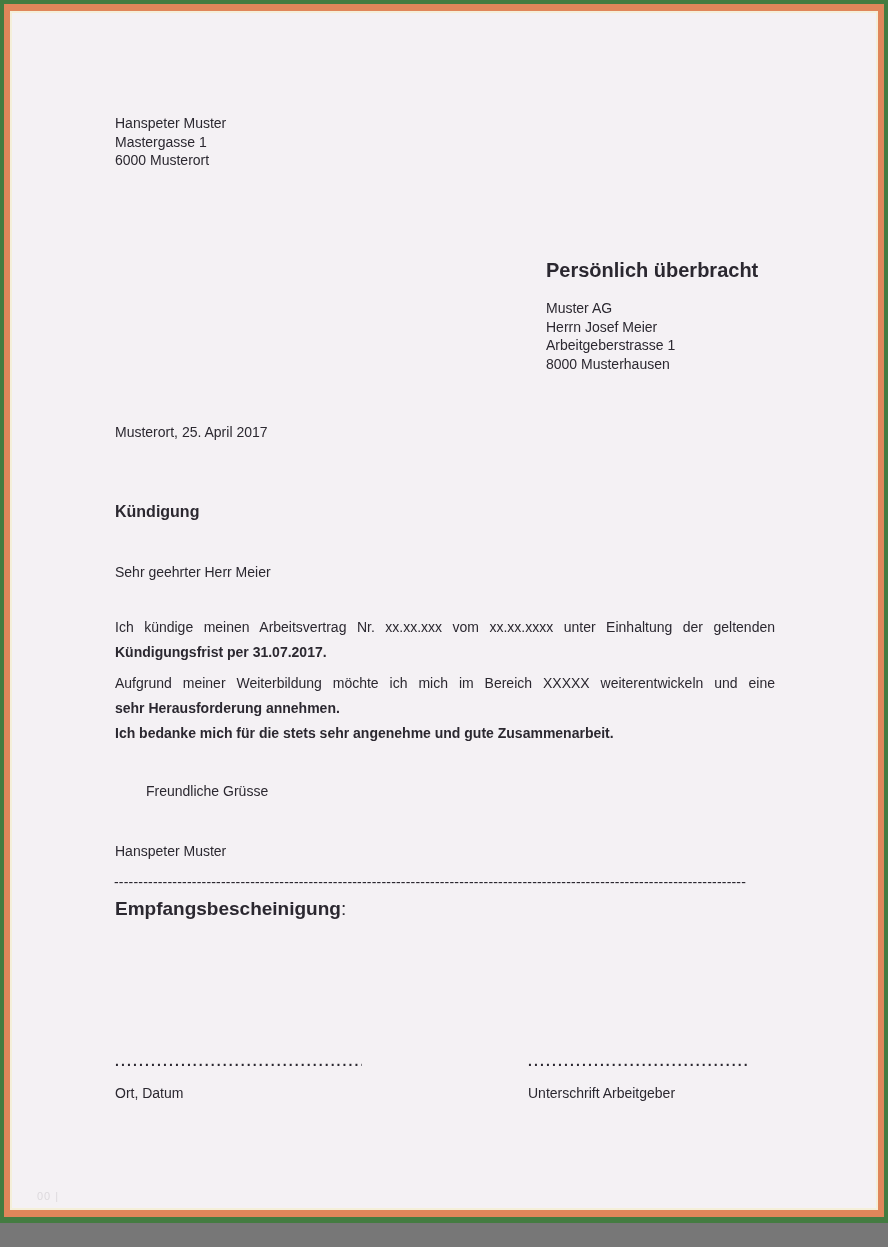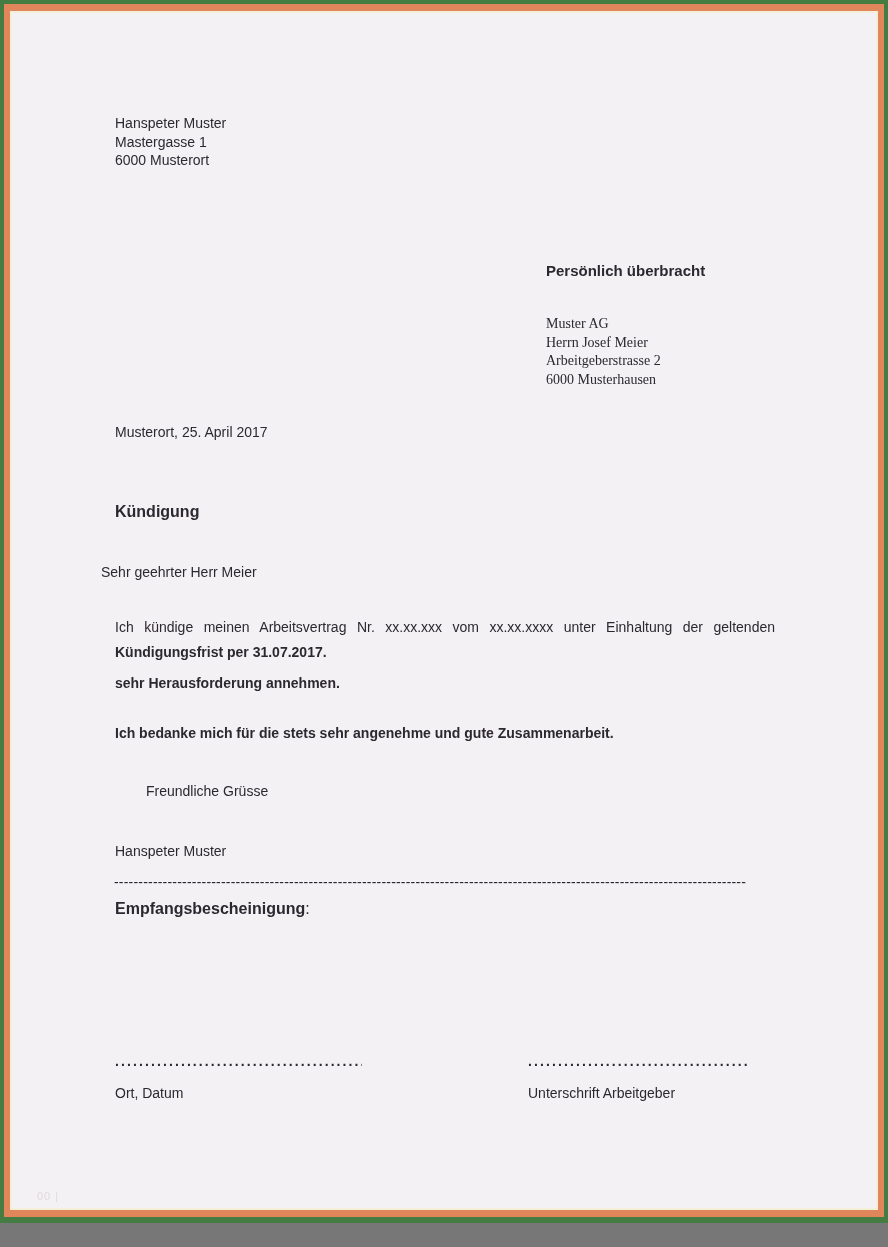--- a/index.html
+++ b/index.html
@@ -54,21 +54,21 @@
   .dots {
     height: 19px;
     line-height: 19px;
     overflow: hidden;
     white-space: nowrap;
     letter-spacing: 2.1px;
     font-weight: bold;
   }
   .dots-left  { width: 247px; }
   .dots-right { width: 220px; }
-  .receipt-heading { font-size: 16px; line-height: 20px; white-space: nowrap; }
+  .receipt-heading { font-size: 19px; line-height: 20px; white-space: nowrap; }
   .page-mark {
     font-size: 11px;
     color: #ddd9dd;
     letter-spacing: 1px;
   }
 </style>
 </head>
 <body>
 
 <div class="page">
@@ -76,41 +76,42 @@
   <div class="paper"></div>
 
   <div class="content">
 
     <div class="blk addr" style="left:115px; top:114px;">
       <div>Hanspeter Muster</div>
       <div>Mastergasse 1</div>
       <div>6000 Musterort</div>
     </div>
 
-    <div class="blk single bold" style="left:546px; top:261px; font-size:15px;">Persönlich überbracht</div>
+    <div class="blk single bold" style="left:546px; top:261px; font-size:20px;">Persönlich überbracht</div>
 
-    <div class="blk addr" style="left:546px; top:315px;font-family:Liberation Serif, serif;">
+    <div class="blk addr" style="left:546px; top:299px;">
       <div>Muster AG</div>
       <div>Herrn Josef Meier</div>
-      <div>Arbeitgeberstrasse 2</div>
-      <div>6000 Musterhausen</div>
+      <div>Arbeitgeberstrasse 1</div>
+      <div>8000 Musterhausen</div>
     </div>
 
     <div class="blk single" style="left:115px; top:423px;">Musterort, 25. April 2017</div>
 
     <div class="blk subject" style="left:115px; top:502px;">Kündigung</div>
 
-    <div class="blk single" style="left:101px; top:563px;">Sehr geehrter Herr Meier</div>
+    <div class="blk single" style="left:115px; top:563px;">Sehr geehrter Herr Meier</div>
 
     <div class="blk para" style="left:115px; top:615px;">
       <div class="jline">Ich kündige meinen Arbeitsvertrag Nr. xx.xx.xxx vom xx.xx.xxxx unter Einhaltung der geltenden</div>
       <div class="nline">Kündigungsfrist per 31.07.2017.</div>
     </div>
 
     <div class="blk para" style="left:115px; top:671px;">
+      <div class="jline">Aufgrund meiner Weiterbildung möchte ich mich im Bereich XXXXX weiterentwickeln und eine</div>
       <div class="nline">sehr Herausforderung annehmen.</div>
     </div>
 
     <div class="blk nline" style="left:115px; top:721px;">Ich bedanke mich für die stets sehr angenehme und gute Zusammenarbeit.</div>
 
     <div class="blk single" style="left:115px; top:782px;margin-left:31px;">Freundliche Grüsse</div>
 
     <div class="blk single" style="left:115px; top:842px;">Hanspeter Muster</div>
 
     <div class="blk dashline" style="left:114px; top:874px;">------------------------------------------------------------------------------------------------------------------------------------------------------</div>

